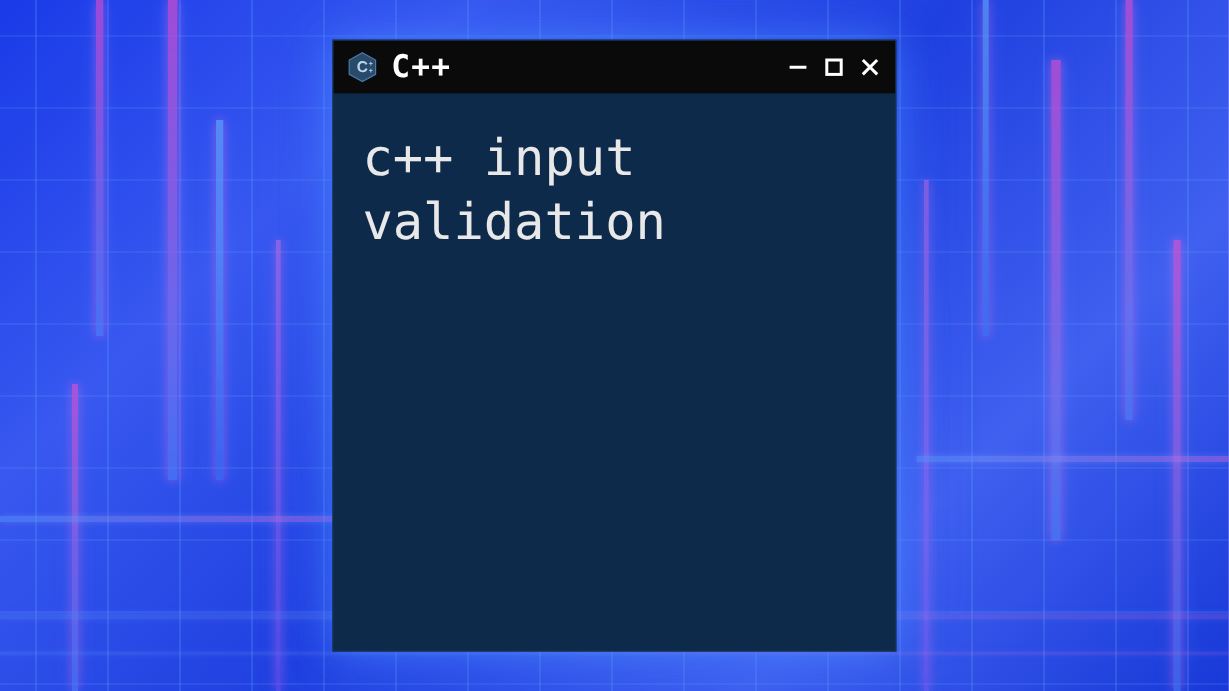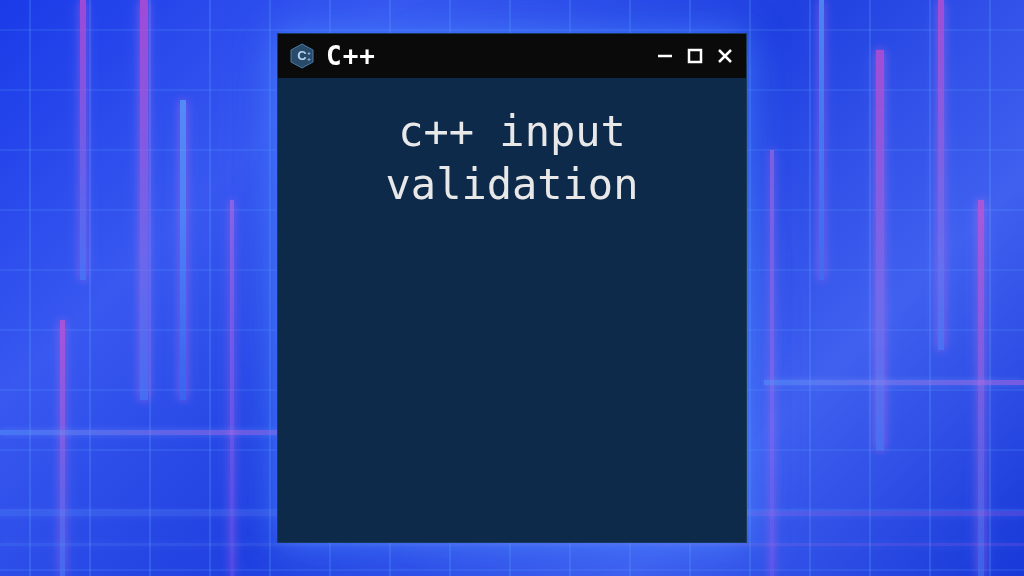--- a/index.html
+++ b/index.html
@@ -130,21 +130,20 @@
       align-items: center;
       justify-content: center;
       cursor: pointer;
       line-height: 1;
     }
     
     .terminal-body {
       flex: 1;
       padding: 28px 24px;
       background: #0e2a4a;
-      text-align: center;
     }
     
     .terminal-text {
       color: #e8e8e8;
       font-size: 42px;
       font-family: 'DejaVu Sans Mono', 'Liberation Mono', 'Consolas', monospace;
       line-height: 1.25;
       letter-spacing: 0px;
       font-weight: 400;
     }

